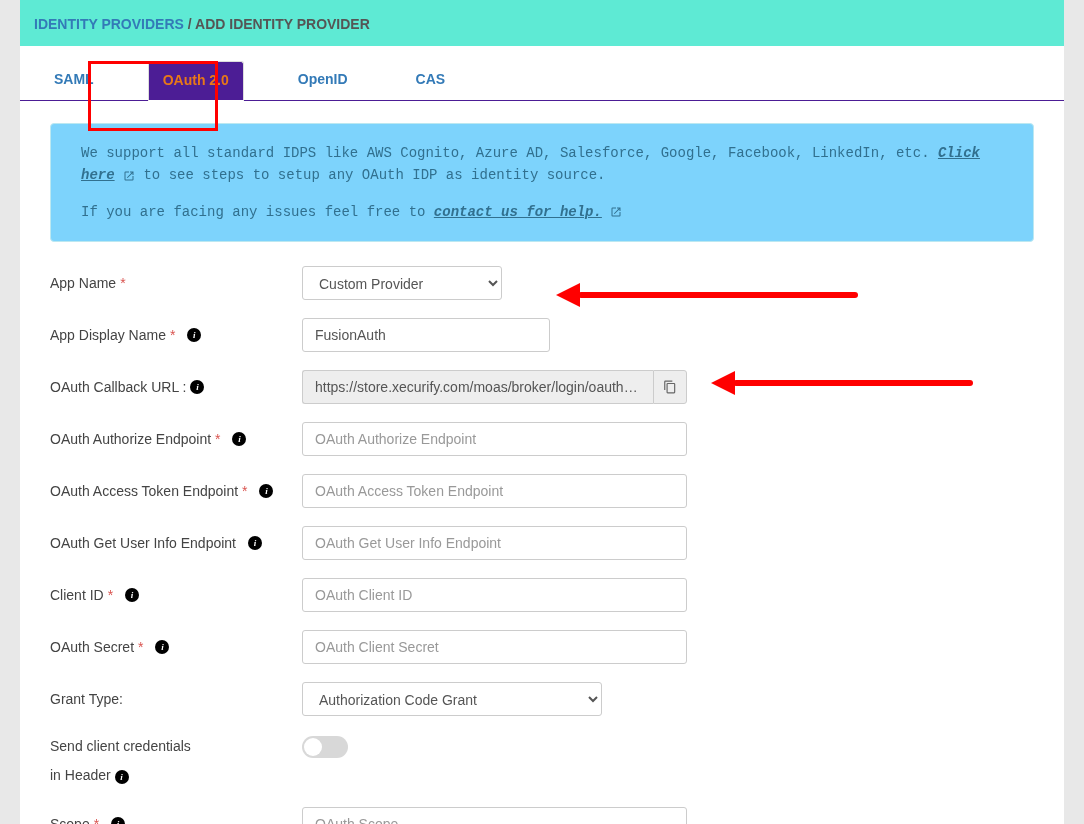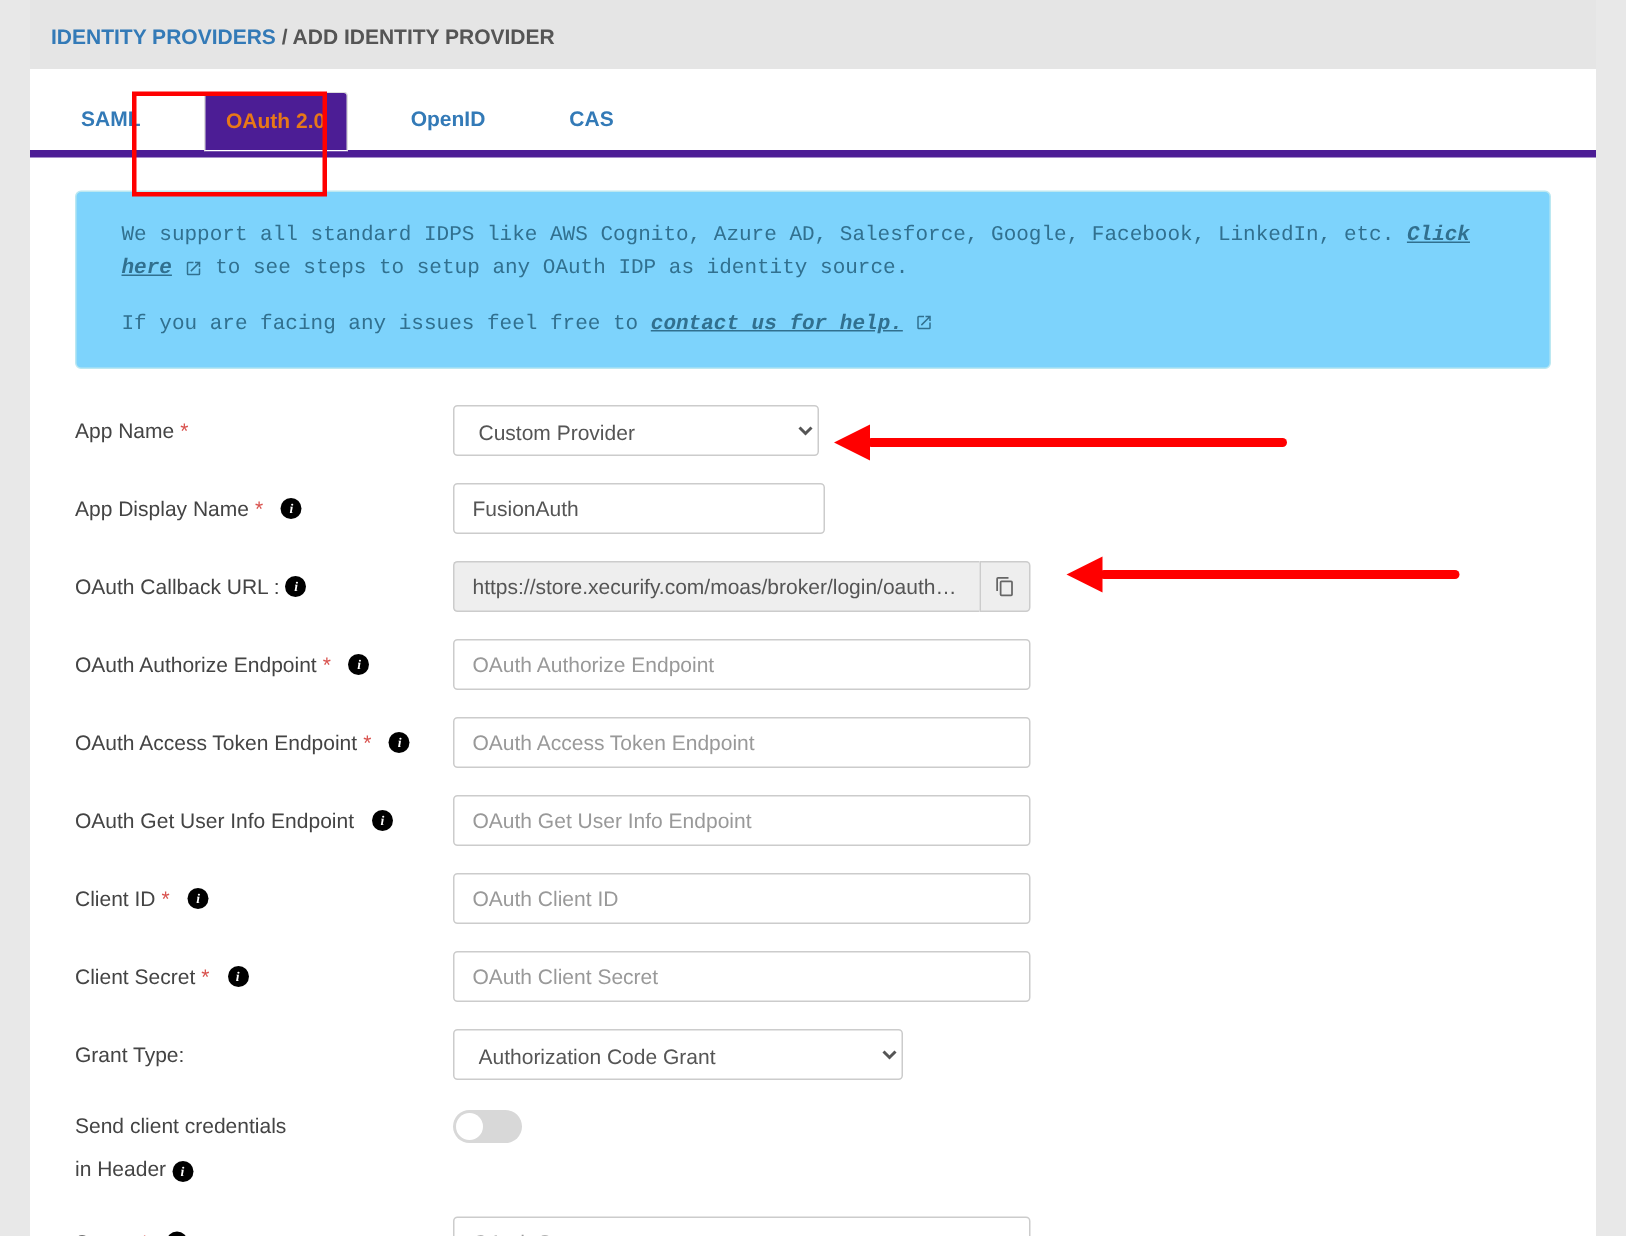--- a/index.html
+++ b/index.html
@@ -12,32 +12,32 @@
       height: 824px;
       overflow: hidden;
     }
     .page {
       background: #fff;
       margin: 0 20px;
       min-height: 824px;
       position: relative;
     }
     .breadcrumb {
-      background: #e5e5e5;
+      background: #5eead4;
       padding: 16px 14px 14px 14px;
       font-size: 14px;
       font-weight: bold;
       color: #555;
     }
     .breadcrumb a { color: #337ab7; text-decoration: none; }
     .tabs {
       display: flex;
-      gap: 28px;
+      gap: 40px;
       padding: 14px 20px 0 20px;
-      border-bottom: 5px solid #4c1d95;
+      border-bottom: 1px solid #4c1d95;
       background: #fff;
     }
     .tab {
       padding: 10px 14px 12px 14px;
       color: #337ab7;
       font-weight: bold;
       font-size: 14px;
       cursor: pointer;
       position: relative;
       top: 1px;
@@ -104,21 +104,21 @@
     }
     .form-control {
       border: 1px solid #ccc;
       border-radius: 3px;
       padding: 8px 12px;
       font-size: 14px;
       color: #555;
       outline: none;
     }
     select.form-control {
-      width: 244px;
+      width: 200px;
       height: 34px;
       background: #fff;
     }
     select.form-control.wide { width: 300px; }
     input.form-control { width: 385px; height: 34px; }
     input.form-control.short { width: 248px; }
     input.form-control::placeholder { color: #999; }
     .readonly-wrap {
       display: flex;
       align-items: stretch;
@@ -281,21 +281,21 @@
 
     <div class="form-row">
       <div class="form-label">
         <span>Client ID</span><span class="req">*</span>&nbsp;<span class="info-icon">i</span>
       </div>
       <input class="form-control" placeholder="OAuth Client ID" style="">
     </div>
 
     <div class="form-row">
       <div class="form-label">
-        <span>Client Secret</span><span class="req">*</span>&nbsp;<span class="info-icon">i</span>
+        <span>OAuth Secret</span><span class="req">*</span>&nbsp;<span class="info-icon">i</span>
       </div>
       <input class="form-control" placeholder="OAuth Client Secret" style="">
     </div>
 
     <div class="form-row">
       <div class="form-label">
         <span>Grant Type:</span>
       </div>
       <select class="form-control wide">
         <option>Authorization Code Grant</option>

